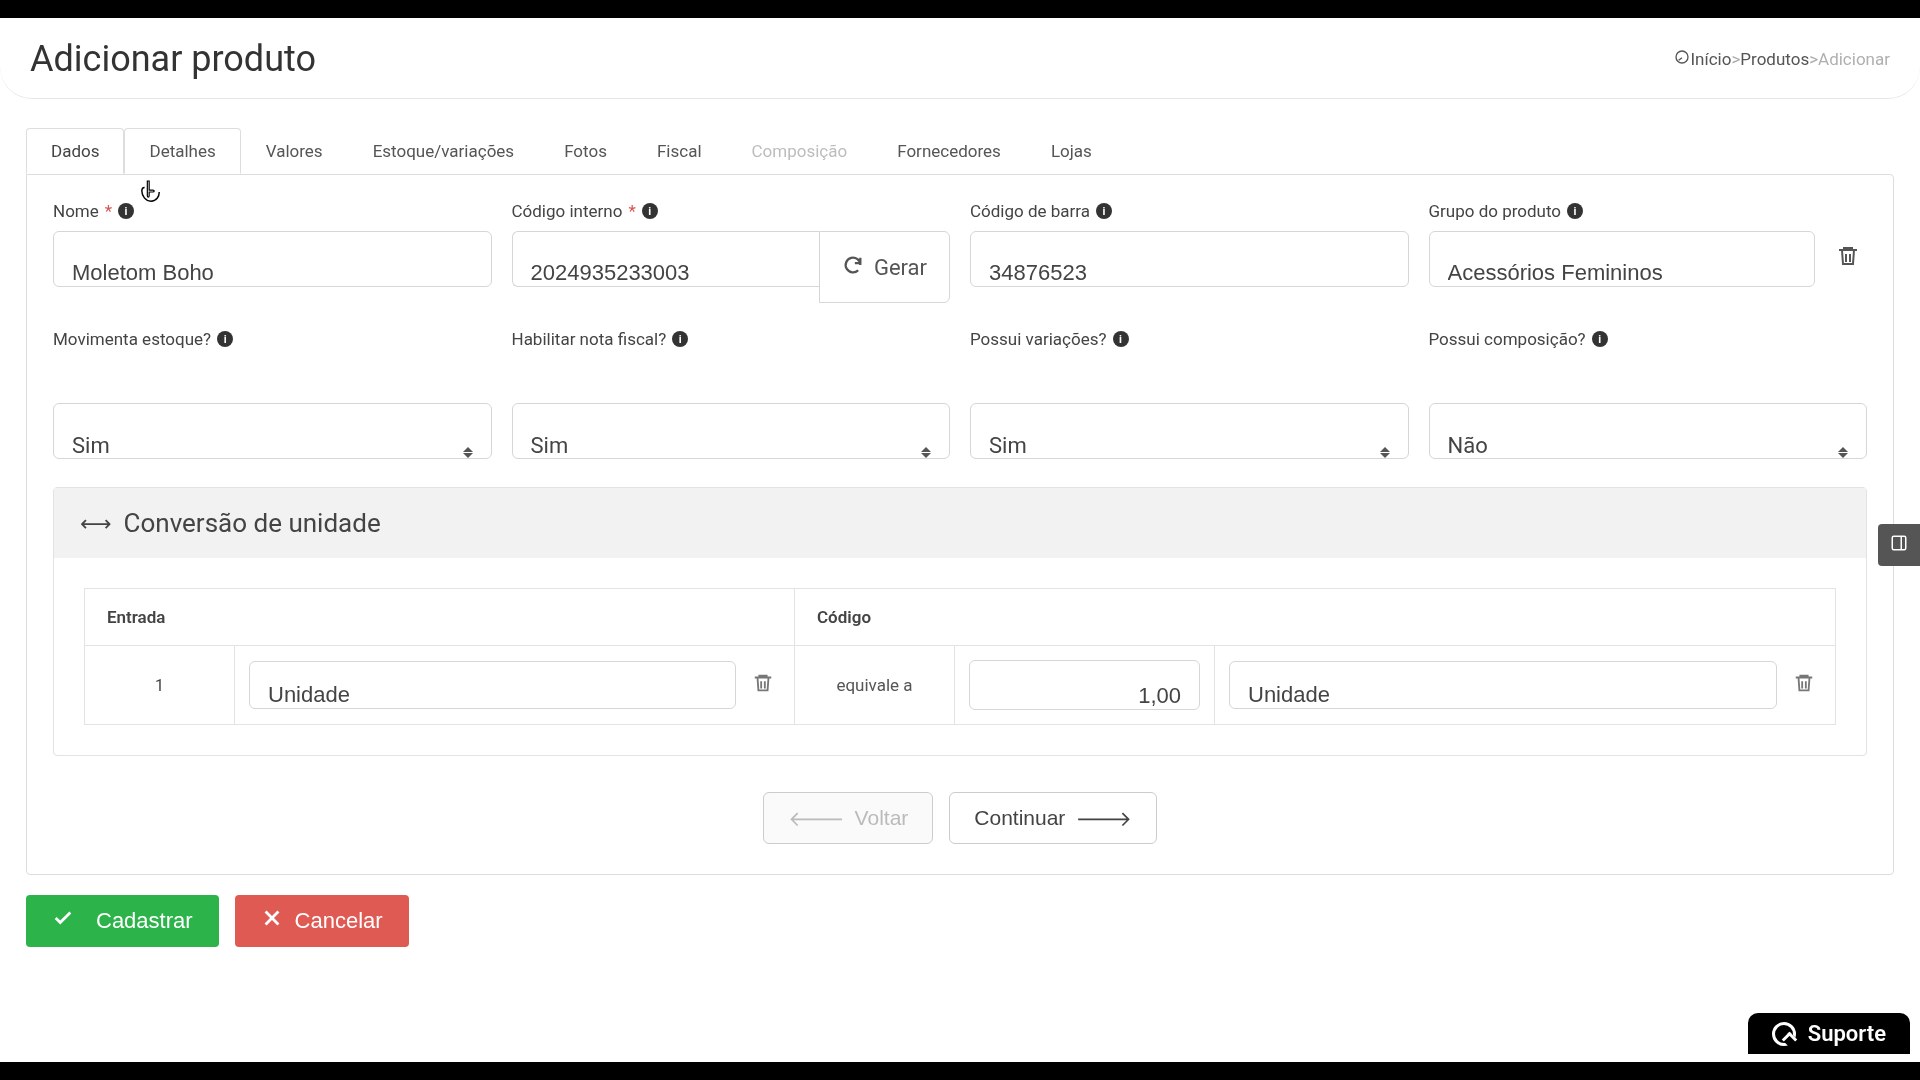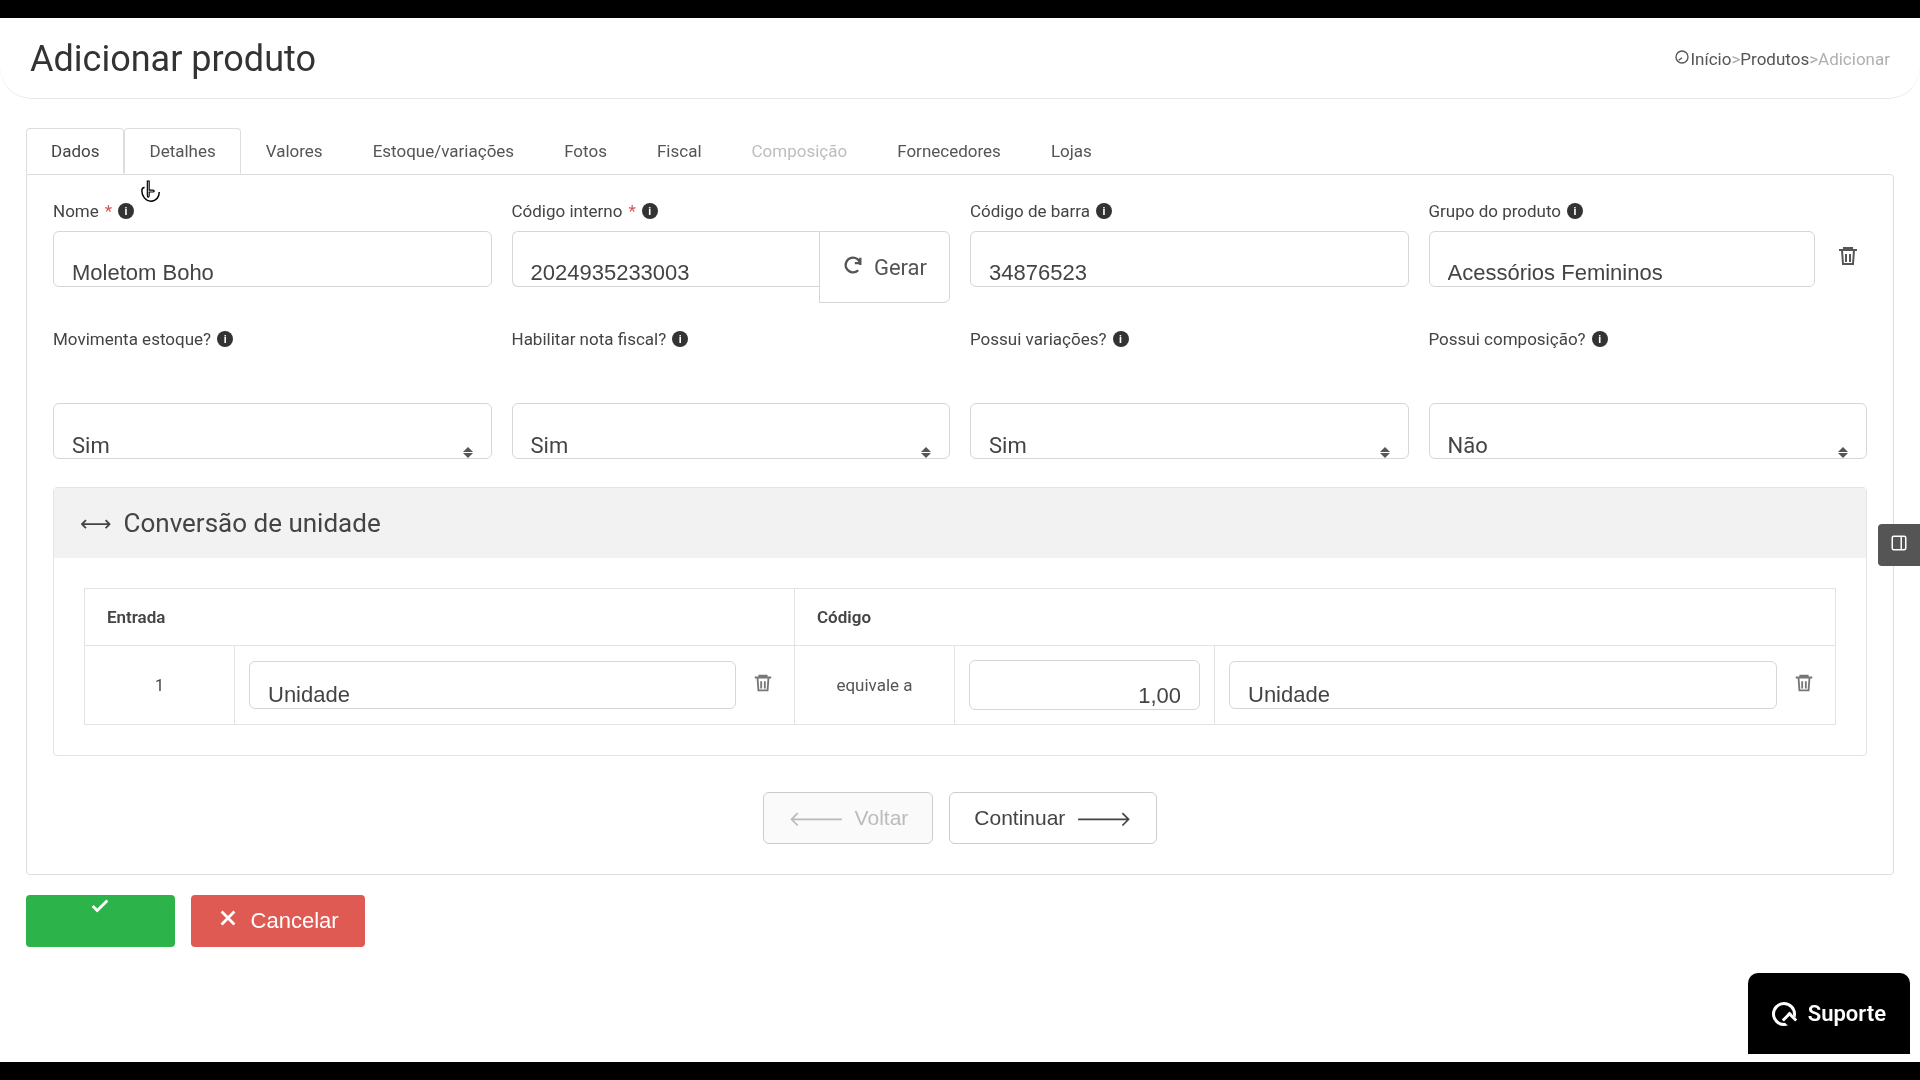--- a/index.html
+++ b/index.html
@@ -238,21 +238,20 @@
     border: none;
     color: #fff;
     height: 52px;
     padding: 0 26px;
     border-radius: 4px;
     font-size: 22px;
     display: inline-flex;
     align-items: center;
     gap: 22px;
     cursor: pointer;
-    flex-direction: column;
   }
   .btn-cancel {
     background: #e05a54;
     border: none;
     color: #fff;
     height: 52px;
     padding: 0 26px;
     border-radius: 4px;
     font-size: 22px;
     display: inline-flex;
@@ -274,21 +273,21 @@
     justify-content: center;
     font-size: 18px;
   }
   .support {
     position: absolute;
     right: 10px;
     bottom: 8px;
     background: #000;
     color: #fff;
     border-radius: 10px 10px 0 0;
-    padding: 28px 24px;
+    padding: 8px 24px;
     font-size: 22px;
     font-weight: 600;
     display: flex;
     align-items: center;
     gap: 12px;
   }
   .support .bubble {
     width: 24px; height: 24px; border: 3px solid #fff; border-radius: 50%;
     position: relative;
   }

